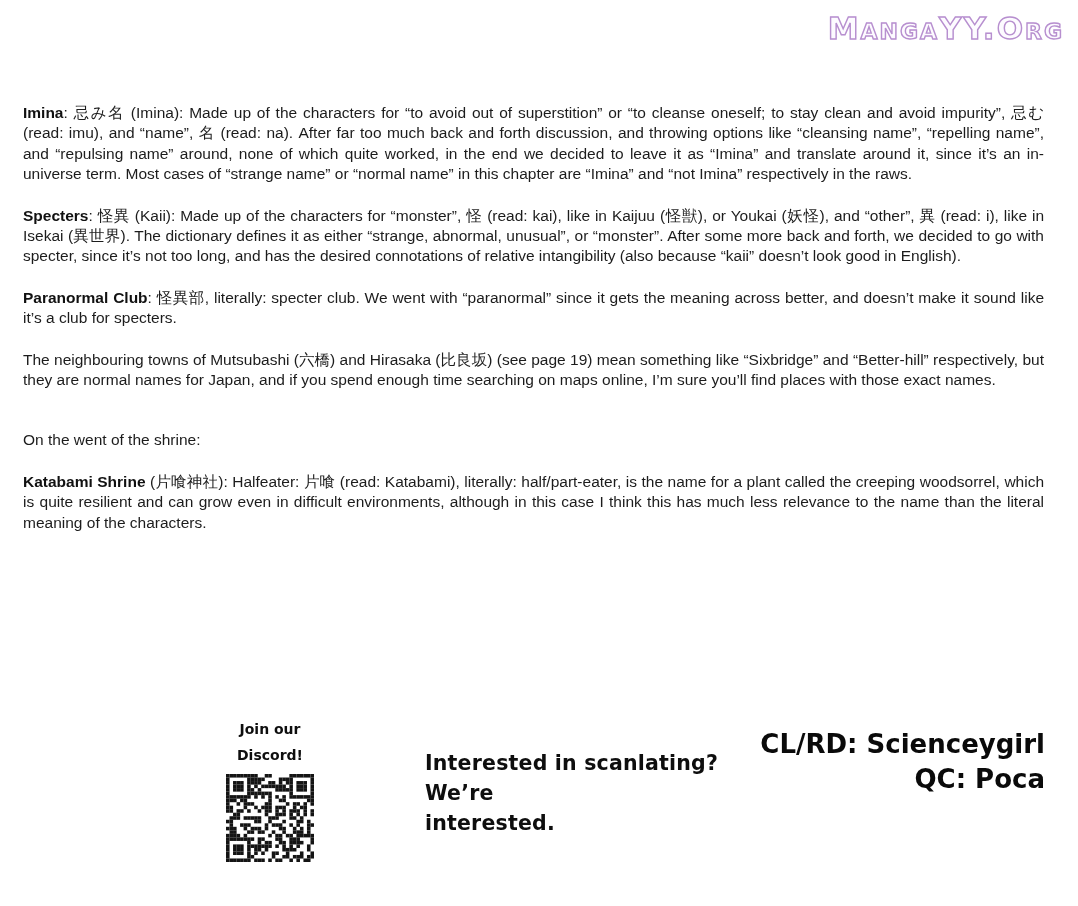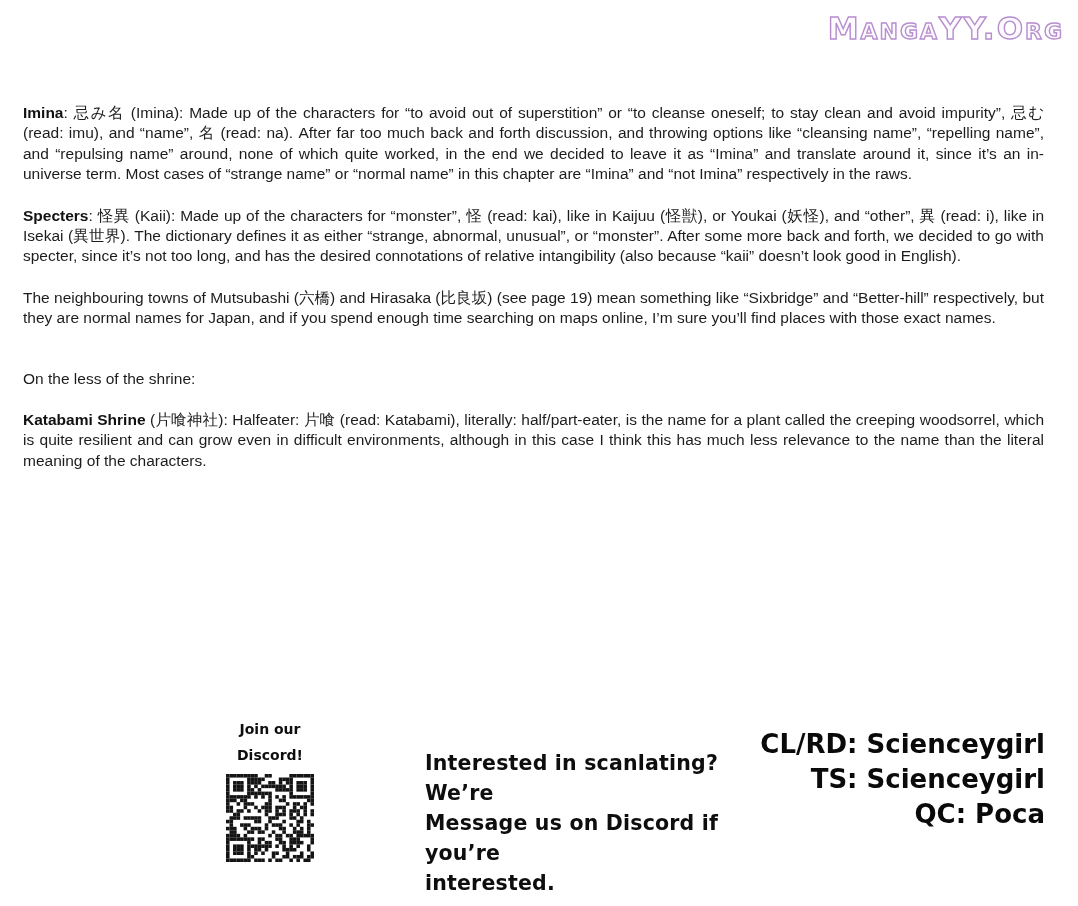--- a/index.html
+++ b/index.html
@@ -88,22 +88,23 @@
 <body>
 
 <div class="page">
 
   <div class="logo">MangaYY.Org</div>
 
 
   <div class="notes">
     <div class="para"><b>Imina</b><span>: 忌み名 (Imina): Made up of the characters for “to avoid out of superstition” or “to cleanse oneself; to stay clean and avoid impurity”, 忌む (read: imu), and “name”, 名 (read: na). After far too much back and forth discussion, and throwing options like “cleansing name”, “repelling name”, and “repulsing name” around, none of which quite worked, in the end we decided to leave it as “Imina” and translate around it, since it’s an in-universe term. Most cases of “strange name” or “normal name” in this chapter are “Imina” and “not Imina” respectively in the raws.</span></div>
     <div class="para"><b>Specters</b><span>: 怪異 (Kaii): Made up of the characters for “monster”, 怪 (read: kai), like in Kaijuu (怪獣), or Youkai (妖怪), and “other”, 異 (read: i), like in Isekai (異世界). The dictionary defines it as either “strange, abnormal, unusual”, or “monster”. After some more back and forth, we decided to go with specter, since it’s not too long, and has the desired connotations of relative intangibility (also because “kaii” doesn’t look good in English).</span></div>
+    <div class="para"><b>Paranormal Club</b><span>: 怪異部, literally: specter club. We went with “paranormal” since it gets the meaning across better, and doesn’t make it sound like it’s a club for specters.</span></div>
     <div class="para"><b></b><span>The neighbouring towns of Mutsubashi (六橋) and Hirasaka (比良坂) (see page 19) mean something like “Sixbridge” and “Better-hill” respectively, but they are normal names for Japan, and if you spend enough time searching on maps online, I’m sure you’ll find places with those exact names.</span></div>
-    <div class="para gap-before"><b></b><span>On the less of the shrine:</span></div>
+    <div class="para gap-before"><b></b><span>On the went of the shrine:</span></div>
     <div class="para"><b>Katabami Shrine</b><span> (片喰神社): Halfeater: 片喰 (read: Katabami), literally: half/part-eater, is the name for a plant called the creeping woodsorrel, which is quite resilient and can grow even in difficult environments, although in this case I think this has much less relevance to the name than the literal meaning of the characters.</span></div>
   </div>
 
   <div class="discord-block">
     <div>Join our</div>
     <div>Discord!</div>
     <div class="qr-wrap" id="qr"><svg width="88" height="88" viewBox="0 0 88 88" xmlns="http://www.w3.org/2000/svg">
           <rect x="0.00" y="0.00" width="3.57" height="3.57" fill="#141414"></rect>
           <rect x="3.52" y="0.00" width="3.57" height="3.57" fill="#141414"></rect>
           <rect x="7.04" y="0.00" width="3.57" height="3.57" fill="#141414"></rect>
@@ -443,23 +444,21 @@
           <rect x="52.80" y="84.48" width="3.57" height="3.57" fill="#141414"></rect>
           <rect x="63.36" y="84.48" width="3.57" height="3.57" fill="#141414"></rect>
           <rect x="70.40" y="84.48" width="3.57" height="3.57" fill="#141414"></rect>
           <rect x="77.44" y="84.48" width="3.57" height="3.57" fill="#141414"></rect>
           <rect x="80.96" y="84.48" width="3.57" height="3.57" fill="#141414"></rect>
         </svg></div>
   </div>
 
   <div class="recruiting">
     <div>Interested in scanlating? We’re</div>
-    <div>Message us on Discord if you’re</div>
     <div>interested.</div>
   </div>
 
   <div class="credits">
     <div>CL/RD: Scienceygirl</div>
-    <div>TS: Scienceygirl</div>
     <div>QC: Poca</div>
   </div>
 
 </div>
 
 </body></html>

